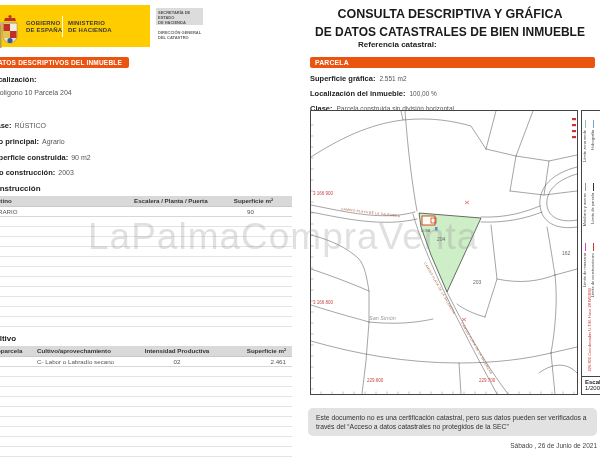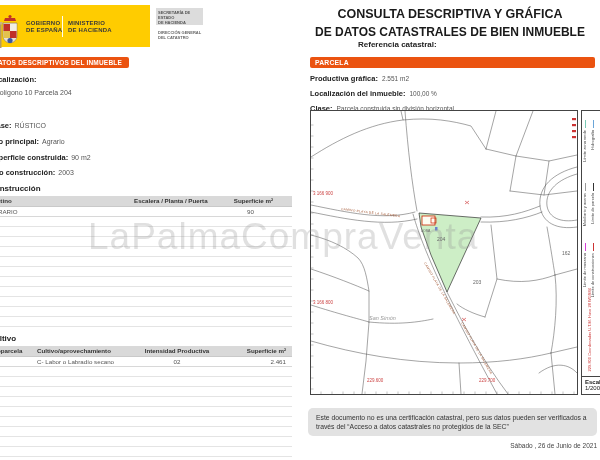--- a/index.html
+++ b/index.html
@@ -176,21 +176,21 @@
         <div class="trow"></div>
         <div class="trow"></div>
         <div class="trow"></div>
         <div class="trow"></div>
         <div class="trow"></div>
       </div>
   </div>
 
   <div class="bar right-bar">PARCELA</div>
   <div class="parcel-fields">
-    <div class="fieldline"><span class="lbl">Productiva gráfica:</span><span class="val">2.551 m2</span></div>
+    <div class="fieldline"><span class="lbl">Superficie gráfica:</span><span class="val">2.551 m2</span></div>
     <div class="fieldline"><span class="lbl">Localización del inmueble:</span><span class="val">100,00 %</span></div>
     <div class="fieldline"><span class="lbl">Clase:</span><span class="val">Parcela construida sin división horizontal</span></div>
   </div>
 
   <div class="mapbox">
     <svg width="266" height="283" viewBox="0 0 266 283">
       <g stroke="#4a4a4a" stroke-width="0.5" fill="none" stroke-linejoin="round" stroke-linecap="round">
         <path d="M0,46 C28,28 58,13 92,9"></path>
         <path d="M90,0 L92,9 C120,6 142,10 160,15 L175,38"></path>
         <path d="M94,0 C97,40 101,72 106,100"></path>

